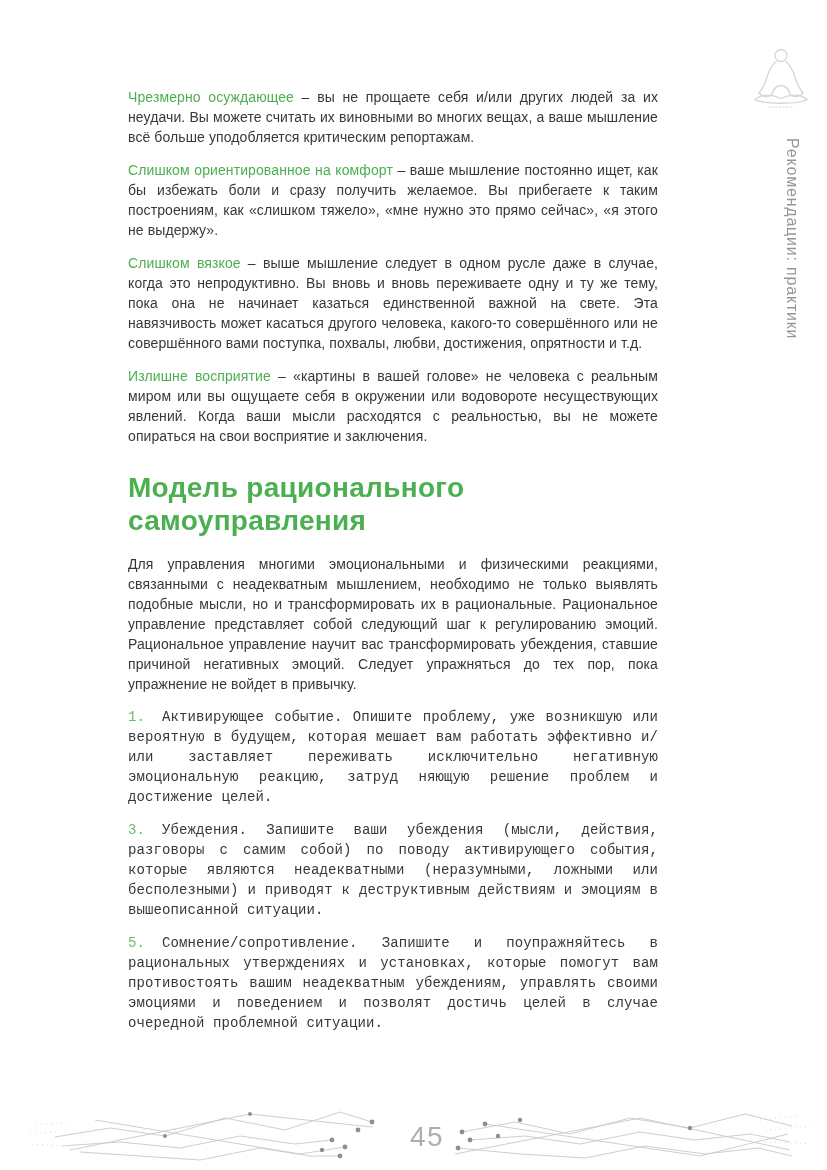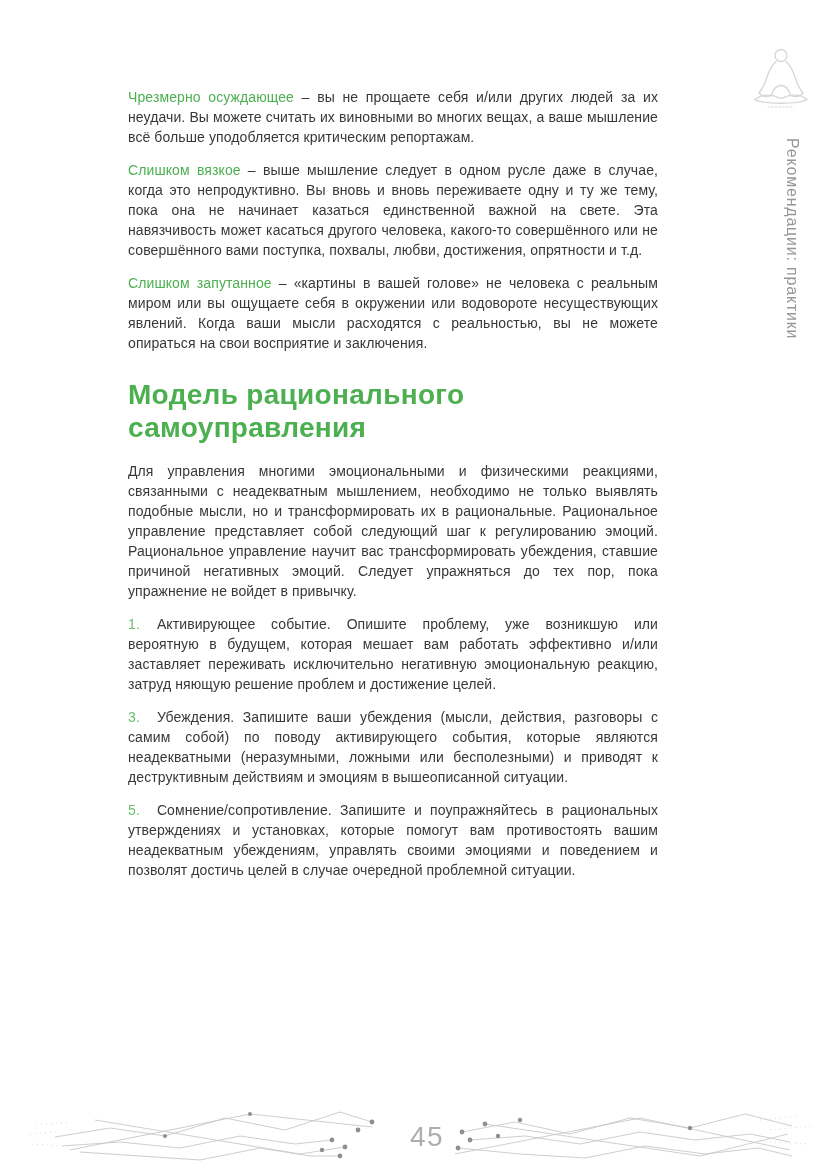--- a/index.html
+++ b/index.html
@@ -35,21 +35,21 @@
   }
   .section-title {
     font-size: 28px;
     line-height: 33px;
     font-weight: 700;
     color: #4caf50;
     margin: 25px 0 17px 0;
     max-width: 455px;
     letter-spacing: 0.3px;
   }
-  .step { margin-bottom: 13px; }
+  .step { margin-bottom: 13px; font-family: Liberation Mono, monospace; }
   .step .num {
     color: #6abc6e;
     padding-right: 17px;
   }
 
   
   .sidebar-label {
     position: absolute;
     top: 138px;
     right: 26px;
@@ -104,24 +104,25 @@
   <path d="M3,52.5 C11,57.5 47,57.5 55,52.5"></path>
   <path d="M16,60 L42,60" stroke-dasharray="1.5,2.2" stroke-width="1"></path>
 </svg>
 
 <div class="sidebar-label">Рекомендации: практики</div>
 
 <div class="content">
 
   <p class="para"><span class="lead">Чрезмерно осуждающее</span><span> – вы не прощаете себя и/или других людей за их неудачи. Вы можете считать их виновными во многих вещах, а ваше мышление всё больше уподобляется критическим репортажам.</span></p>
 
+  <p class="para"><span class="lead">Слишком ориентированное на комфорт</span><span> – ваше мышление постоянно ищет, как бы избежать боли и сразу получить желаемое. Вы прибегаете к таким построениям, как «слишком тяжело», «мне нужно это прямо сейчас», «я этого не выдержу».</span></p>
 
   <p class="para"><span class="lead">Слишком вязкое</span><span> – выше мышление следует в одном русле даже в случае, когда это непродуктивно. Вы вновь и вновь переживаете одну и ту же тему, пока она не начинает казаться единственной важной на свете. Эта навязчивость может касаться другого человека, какого-то совершённого или не совершённого вами поступка, похвалы, любви, достижения, опрятности и т.д.</span></p>
 
-  <p class="para"><span class="lead">Слишком запутанное</span><span> – «картины в вашей голове» не человека с реальным миром или вы ощущаете себя в окружении или водовороте несуществующих явлений. Когда ваши мысли расходятся с реальностью, вы не можете опираться на свои восприятие и заключения.</span></p>
+  <p class="para"><span class="lead">Излишне восприятие</span><span> – «картины в вашей голове» не человека с реальным миром или вы ощущаете себя в окружении или водовороте несуществующих явлений. Когда ваши мысли расходятся с реальностью, вы не можете опираться на свои восприятие и заключения.</span></p>
 
   <h1 class="section-title">Модель рационального самоуправления</h1>
 
   <p class="para">Для управления многими эмоциональными и физическими реакциями, связанными с неадекватным мышлением, необходимо не только выявлять подобные мысли, но и трансформировать их в рациональные. Рациональное управление представляет собой следующий шаг к регулированию эмоций. Рациональное управление научит вас трансформировать убеждения, ставшие причиной негативных эмоций. Следует упражняться до тех пор, пока упражнение не войдет в привычку.</p>
 
   <p class="para step"><span class="num">1.</span><span>Активирующее событие. Опишите проблему, уже возникшую или вероятную в будущем, которая мешает вам работать эффективно и/или заставляет переживать исключительно негативную эмоциональную реакцию, затруд няющую решение проблем и достижение целей.</span></p>
 
 
   <p class="para step"><span class="num">3.</span><span>Убеждения. Запишите ваши убеждения (мысли, действия, разговоры с самим собой) по поводу активирующего события, которые являются неадекватными (неразумными, ложными или бесполезными) и приводят к деструктивным действиям и эмоциям в вышеописанной ситуации.</span></p>
 

